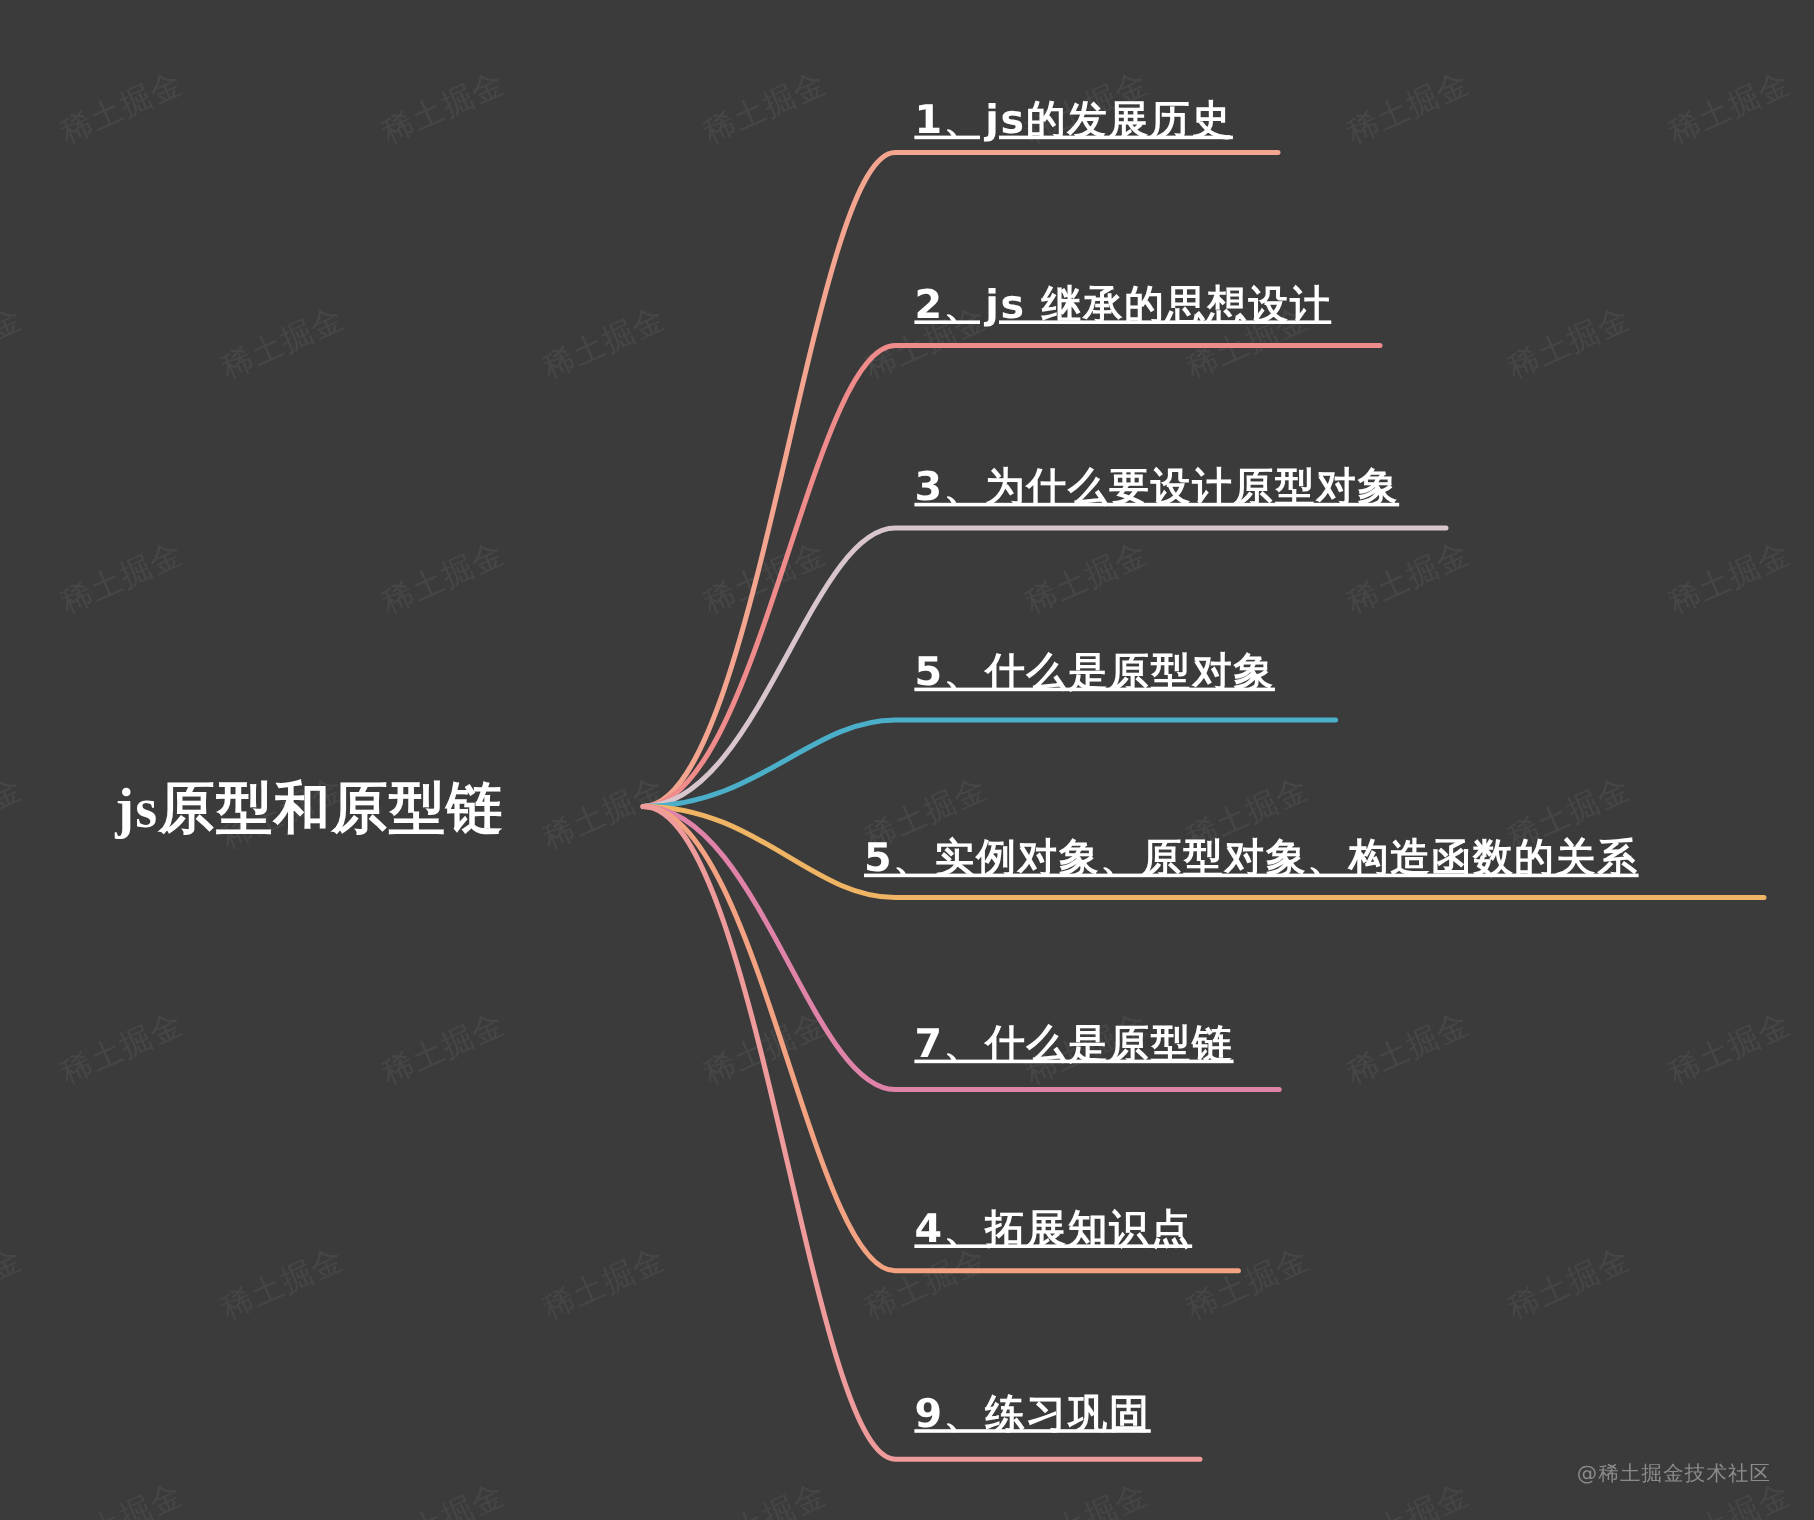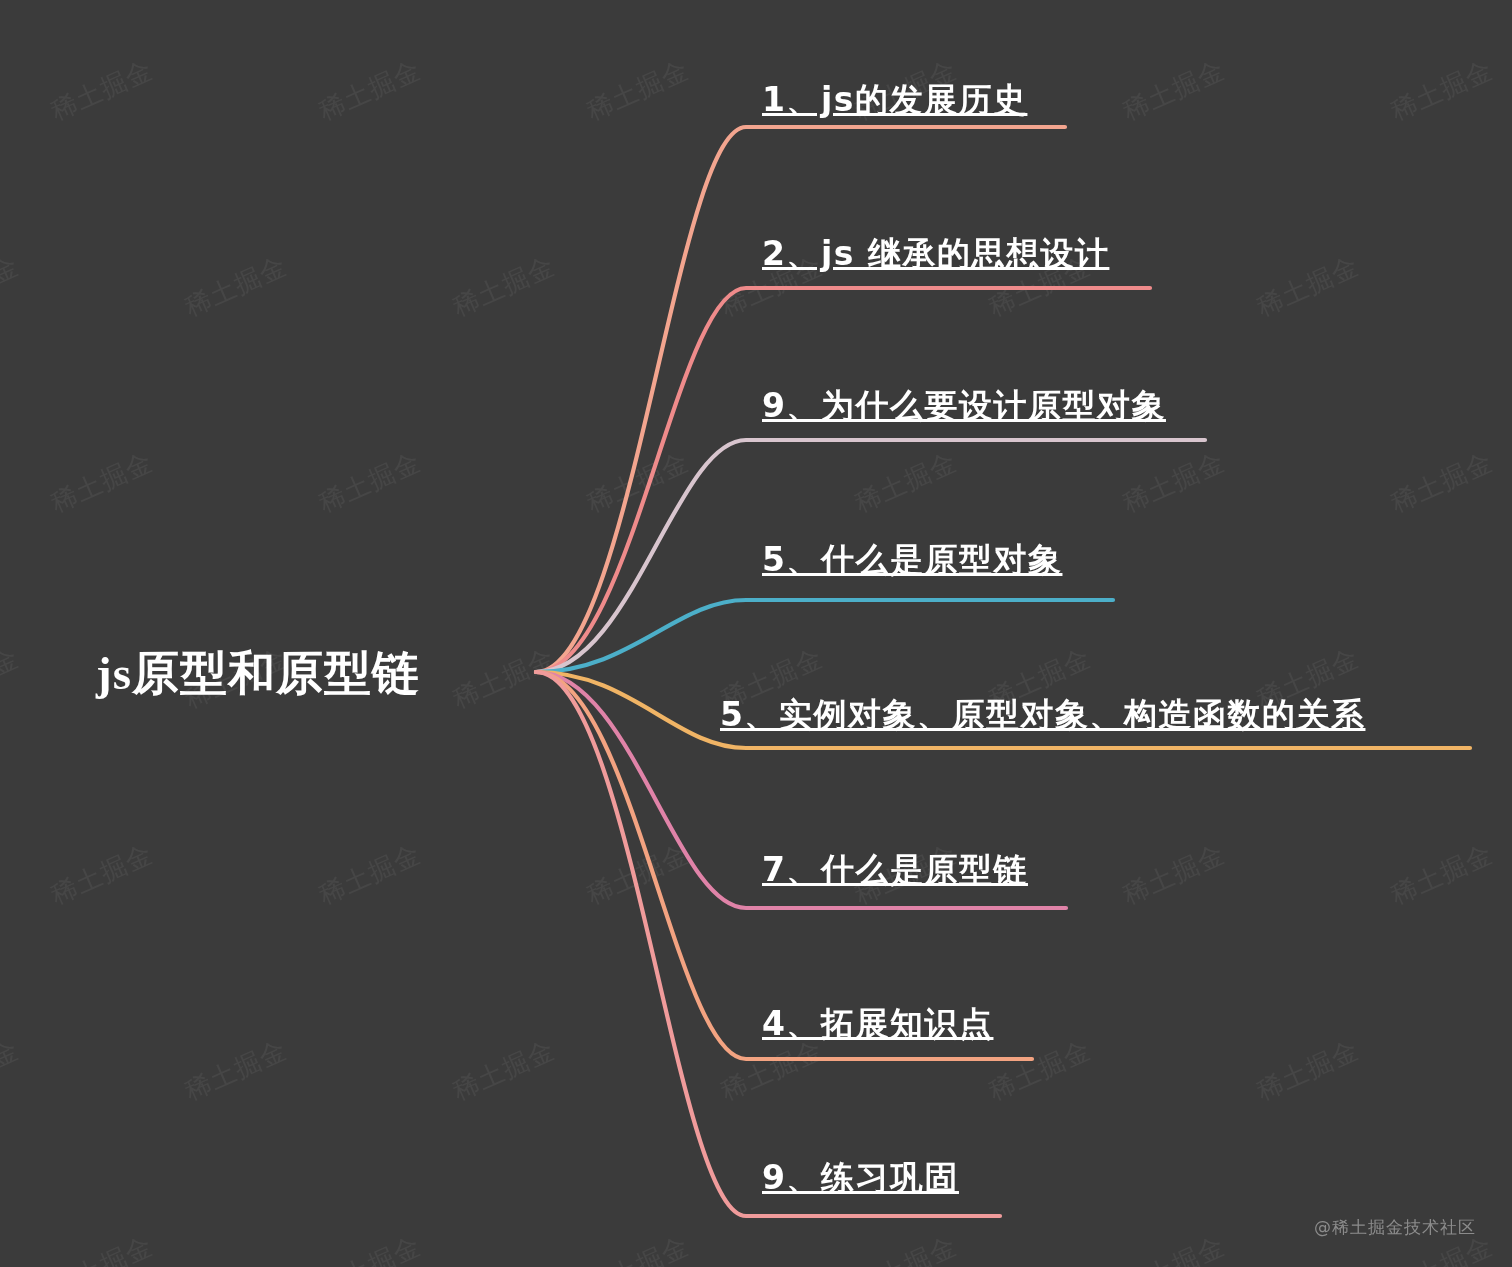--- a/index.html
+++ b/index.html
@@ -174,21 +174,21 @@
   </div>
 
   <div id="branch-layer">
       <div class="branch" style="left: 762px; top: 78px;">
         <span class="branch-label">1、js的发展历史</span>
       </div>
       <div class="branch" style="left: 762px; top: 232px; align-items: flex-end;">
         <span class="branch-label">2、js 继承的思想设计</span>
       </div>
       <div class="branch" style="left: 762px; top: 384px;">
-        <span class="branch-label">9、为什么要设计原型对象</span>
+        <span class="branch-label">3、为什么要设计原型对象</span>
       </div>
       <div class="branch" style="left: 762px; top: 538px;">
         <span class="branch-label">5、什么是原型对象</span>
       </div>
       <div class="branch" style="left: 720px; top: 693px;">
         <span class="branch-label">5、实例对象、原型对象、构造函数的关系</span>
       </div>
       <div class="branch" style="left: 762px; top: 848px;">
         <span class="branch-label">7、什么是原型链</span>
       </div>

